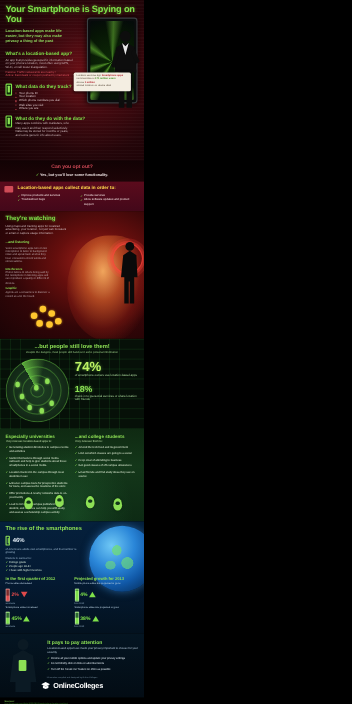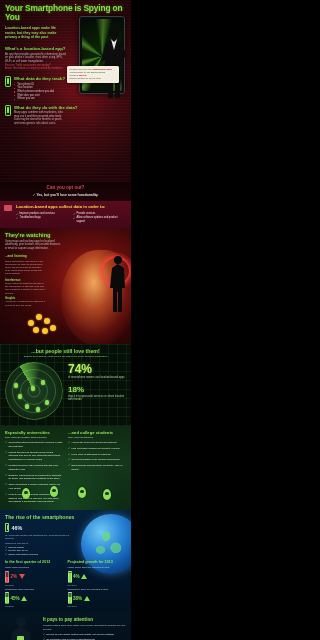--- a/index.html
+++ b/index.html
@@ -12,21 +12,21 @@
   }
   .page { width:131px; height:640px; position:relative; overflow:hidden; }
 
   
   .sec-header {
     position:relative;
     background:
       radial-gradient(ellipse at 62% 46%, rgba(120,18,24,0.95) 0%, rgba(70,10,16,0.9) 34%, rgba(36,5,9,0.95) 66%, #180205 100%),
       #1a0306;
     padding:4px 5px 2px 5px;
-    height:182px;
+    height:146px;
     overflow:hidden;
   }
   .sec-header:before{
     content:""; position:absolute; inset:0;
     background:repeating-linear-gradient(0deg, rgba(255,255,255,0.022) 0 1px, transparent 1px 3px);
     pointer-events:none;
   }
   .h-title {
     font-size:8.4px; font-weight:bold; color:#7ee04a; letter-spacing:-0.15px;
     line-height:9px; text-shadow:0 0 3px rgba(120,230,60,0.5);

